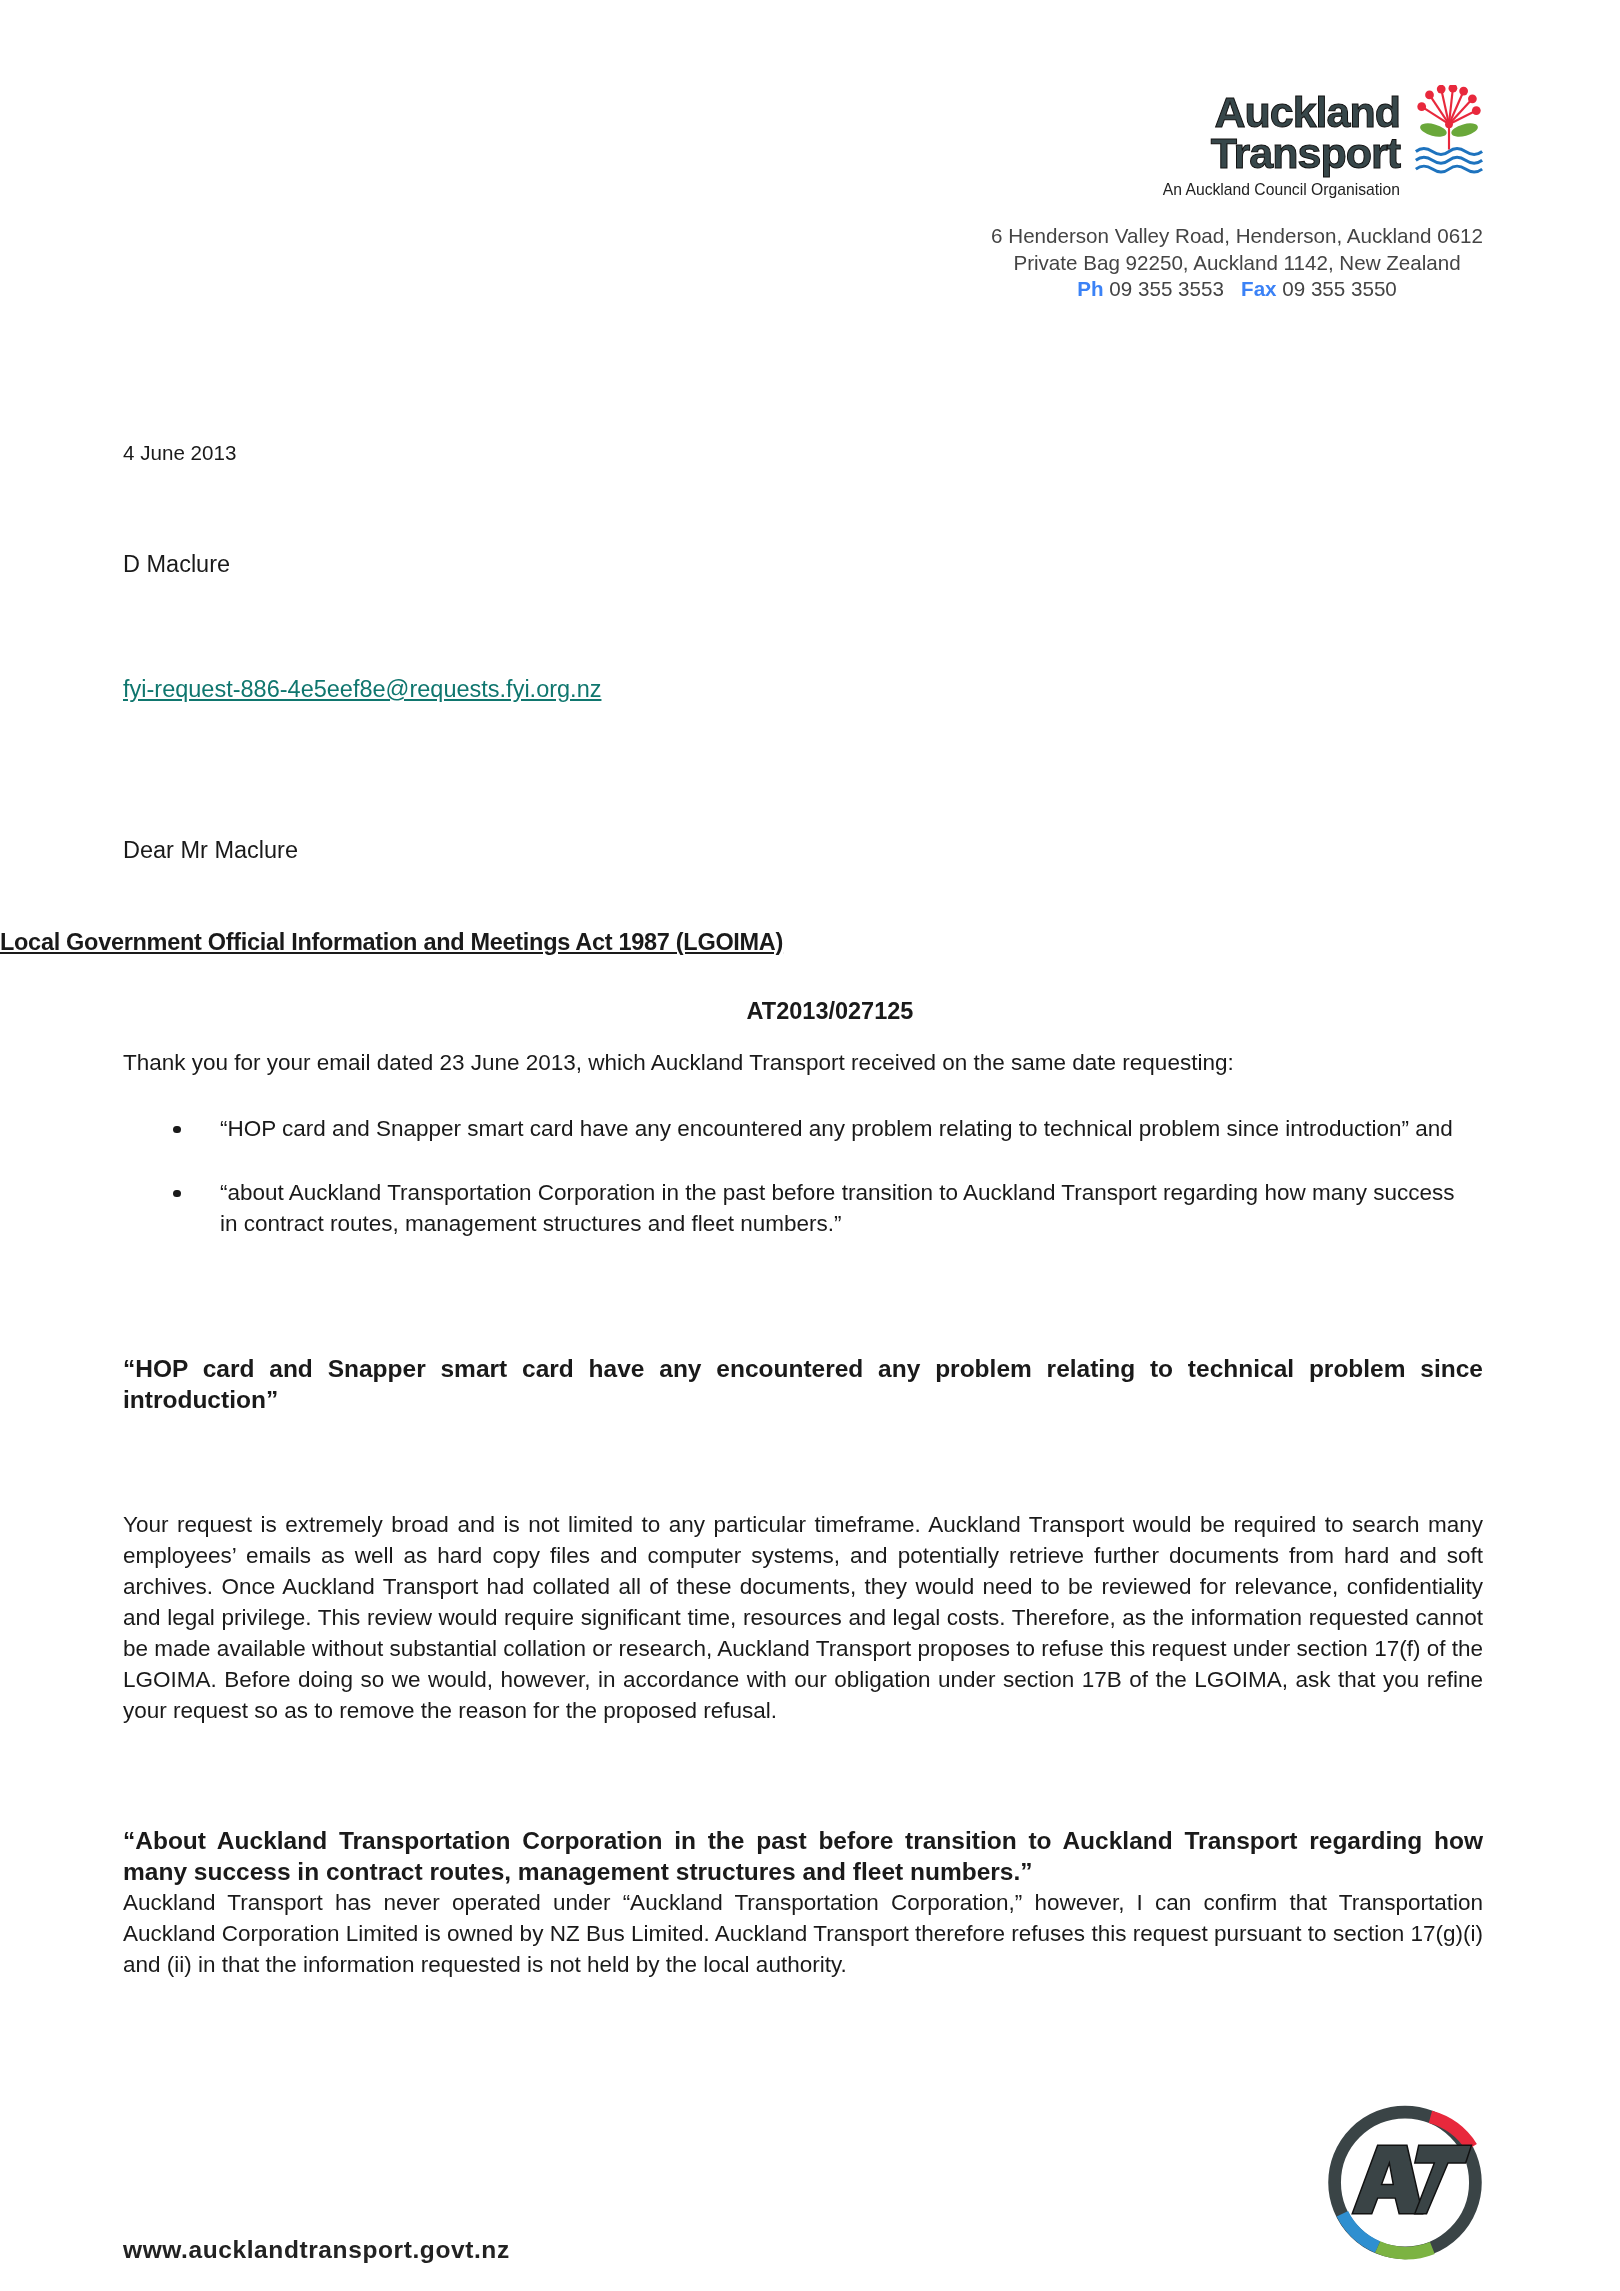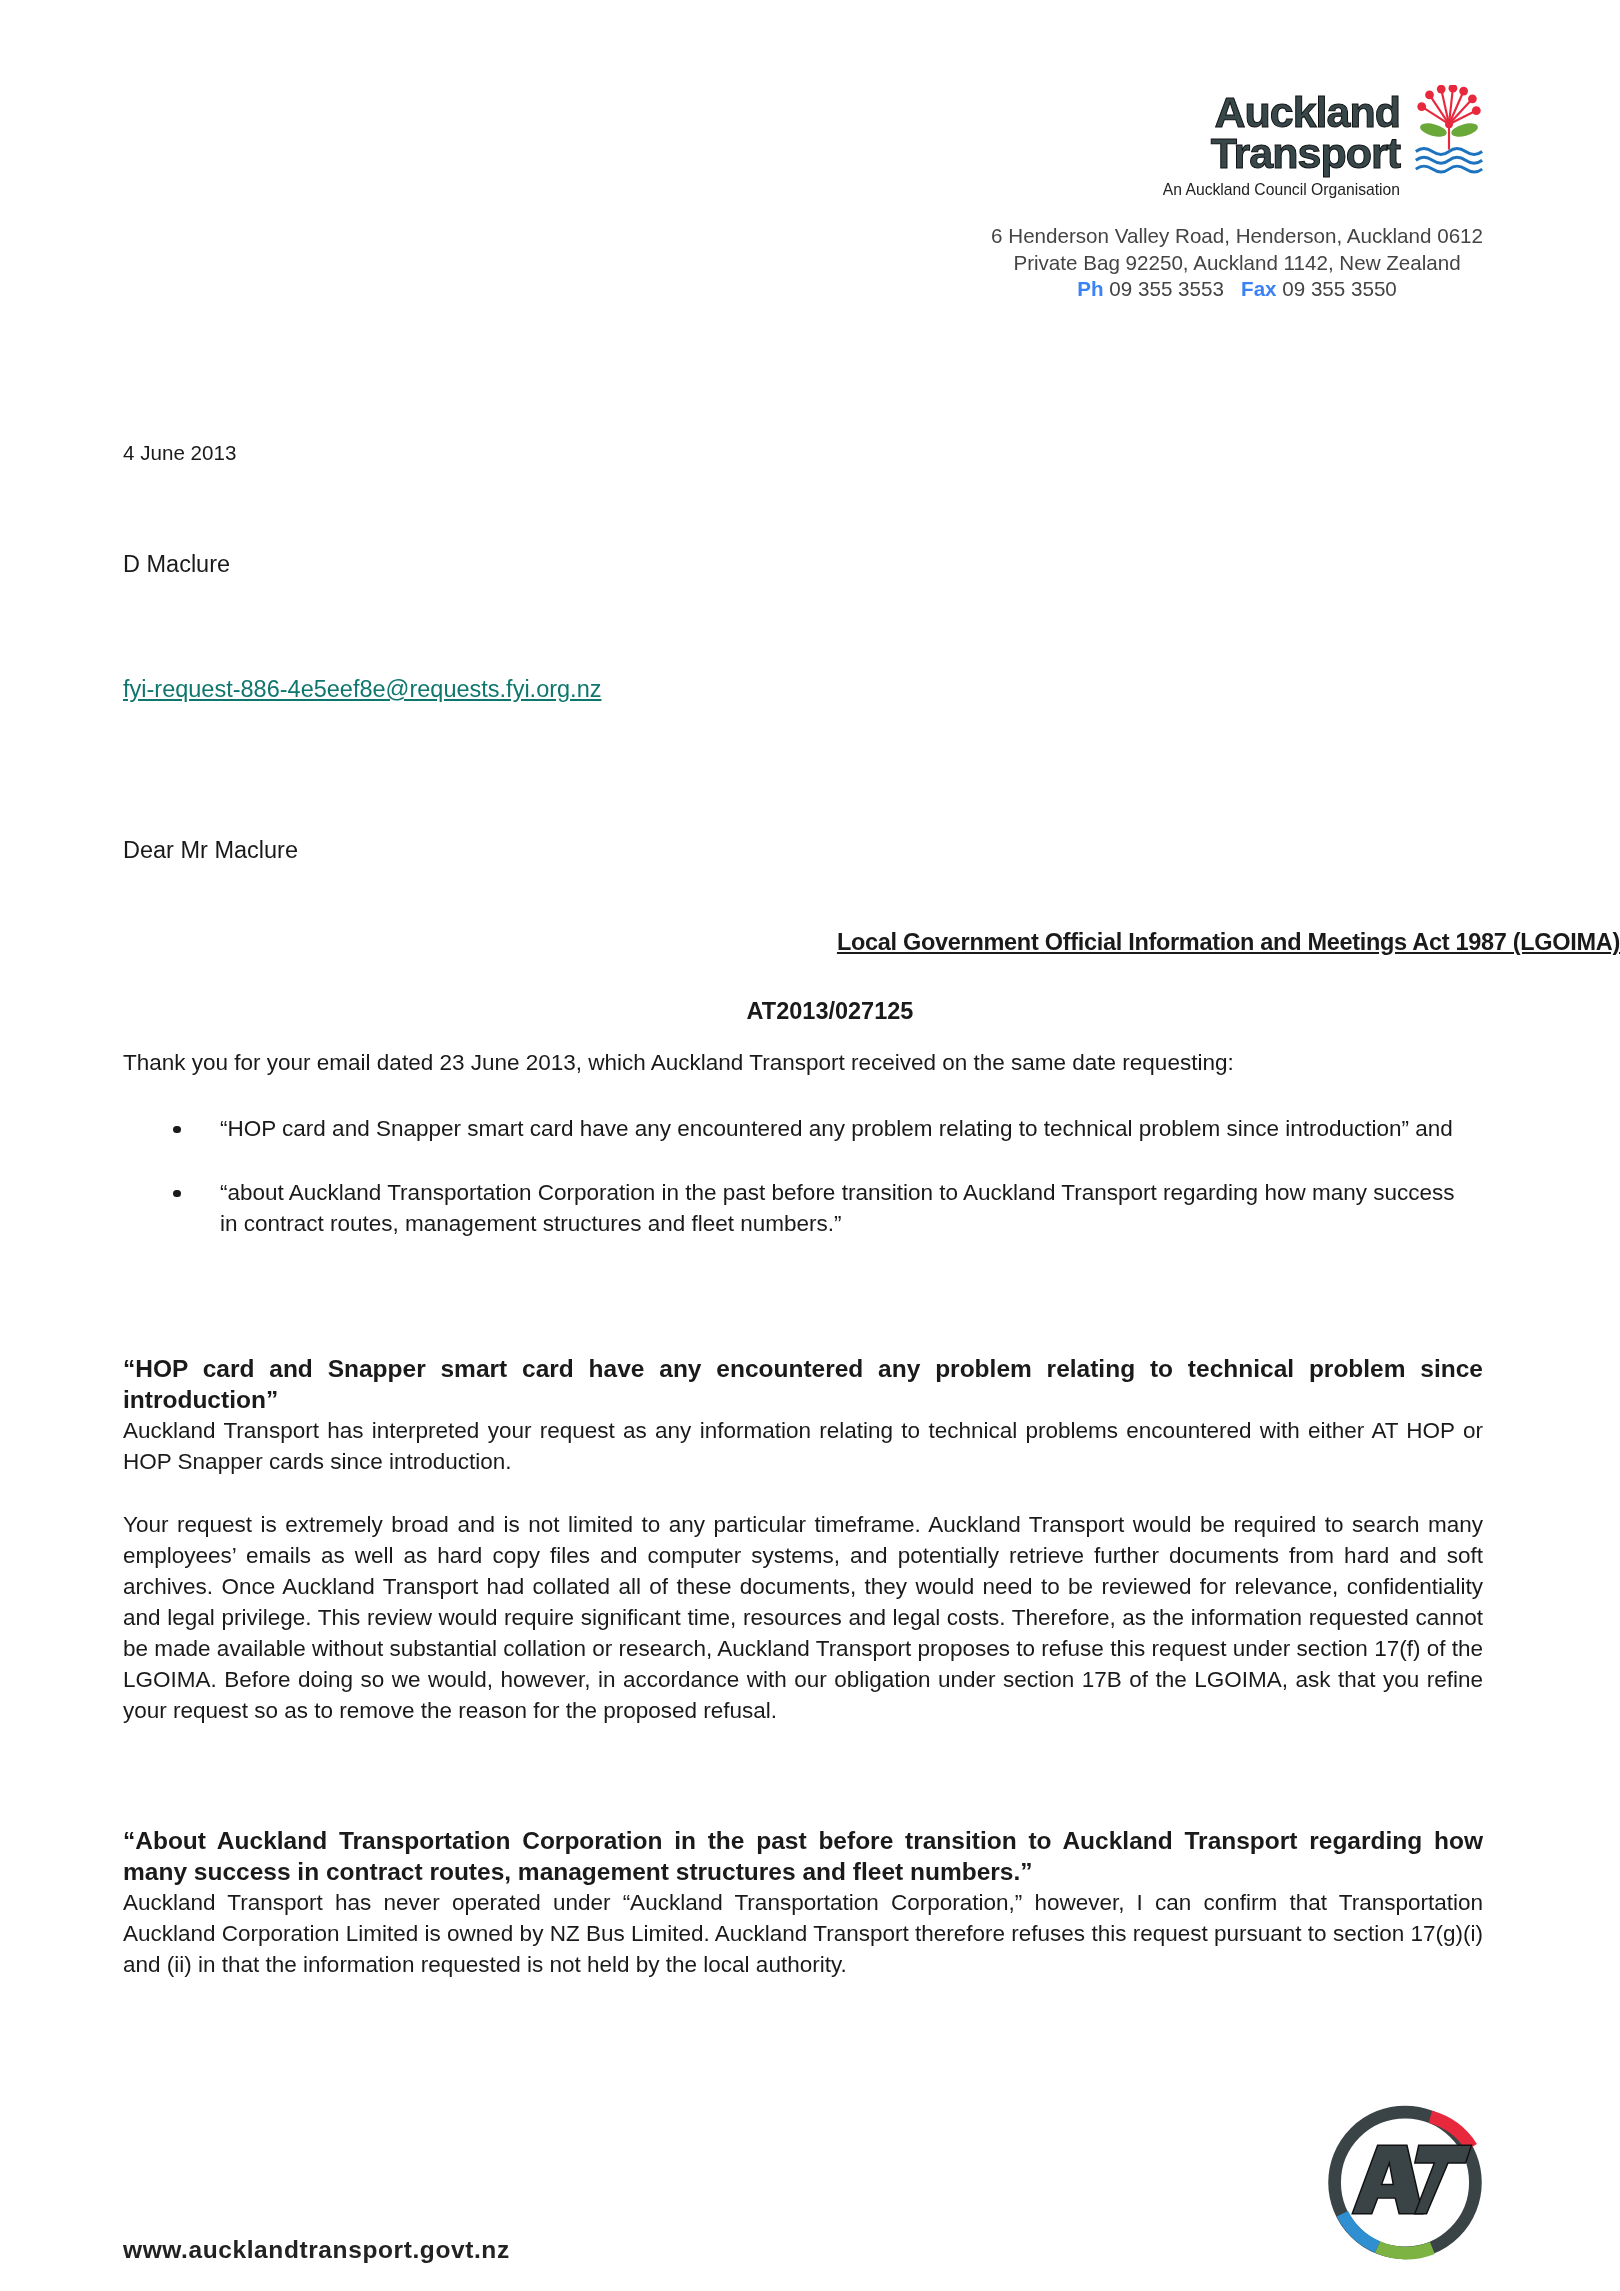--- a/index.html
+++ b/index.html
@@ -30,21 +30,21 @@
 
     .body-text { font-family: "Liberation Sans", sans-serif; font-size: 22.5px; line-height: 31px; color: #1a1a1a; }
     .left { left: 123px; }
     .justify { text-align: justify; width: 1360px; }
 
     #date { top: 437px; font-size: 20.6px; }
     #recipient-name { top: 549px; font-size: 23.5px; }
     #recipient-email { top: 674px; font-size: 23.5px; color: #0f766e; text-decoration: underline; }
     #salutation { top: 835px; font-size: 23.5px; }
 
-    #act-title { top: 927px; left: 0; width: 1620px; text-align: right; font-weight: bold; font-size: 23.5px; text-decoration: underline; letter-spacing: -0.3px; }
+    #act-title { top: 927px; left: 0; width: 1620px; text-align: left; font-weight: bold; font-size: 23.5px; text-decoration: underline; letter-spacing: -0.3px; }
     #ref-number { top: 996px; left: 0; width: 1620px; text-align: center; font-weight: bold; font-size: 23.5px; margin-left: 20px; }
 
     #intro { top: 1047px; }
 
     #bullets { top: 1113px; left: 173px; width: 1304px; margin: 0; padding: 0; list-style: none; }
     #bullets li { position: relative; padding-left: 47px; margin-bottom: 33px; }
     #bullets li .dot { position: absolute; left: 0; top: 12.7px; width: 7.8px; height: 7.8px; border-radius: 50%; background: #1a1a1a; }
 
     .heading { font-weight: bold; font-size: 24.5px; }
 
@@ -120,21 +120,20 @@
     <span>“HOP card and Snapper smart card have any encountered any problem relating to technical problem since introduction” and</span>
   </li>
   <li>
     <span class="dot"></span>
     <span>“about Auckland Transportation Corporation in the past before transition to Auckland Transport regarding how many success in contract routes, management structures and fleet numbers.”</span>
   </li>
 </ul>
 
 <div id="sec1" class="abs left body-text justify">
   <div class="heading">“HOP card and Snapper smart card have any encountered any problem relating to technical problem since introduction”</div>
-  <div>Auckland Transport has interpreted your request as any information relating to technical problems encountered with either AT HOP or HOP Snapper cards since introduction.</div>
 </div>
 <div id="sec1-para2" class="abs left body-text justify">Your request is extremely broad and is not limited to any particular timeframe.  Auckland Transport would be required to search many employees’ emails as well as hard copy files and computer systems, and potentially retrieve further documents from hard and soft archives.  Once Auckland Transport had collated all of these documents, they would need to be reviewed for relevance, confidentiality and legal privilege.  This review would require significant time, resources and legal costs.  Therefore, as the information requested cannot be made available without substantial collation or research, Auckland Transport proposes to refuse this request under section 17(f) of the LGOIMA.  Before doing so we would, however, in accordance with our obligation under section 17B of the LGOIMA, ask that you refine your request so as to remove the reason for the proposed refusal.</div>
 
 <div id="sec2" class="abs left body-text justify">
   <div class="heading">“About Auckland Transportation Corporation in the past before transition to Auckland Transport regarding how many success in contract routes, management structures and fleet numbers.”</div>
   <div>Auckland Transport has never operated under “Auckland Transportation Corporation,” however, I can confirm that Transportation Auckland Corporation Limited is owned by NZ Bus Limited.  Auckland Transport therefore refuses this request pursuant to section 17(g)(i) and (ii) in that the information requested is not held by the local authority.</div>
 </div>
 
 <div id="footer-url" class="abs">www.aucklandtransport.govt.nz</div>
 

